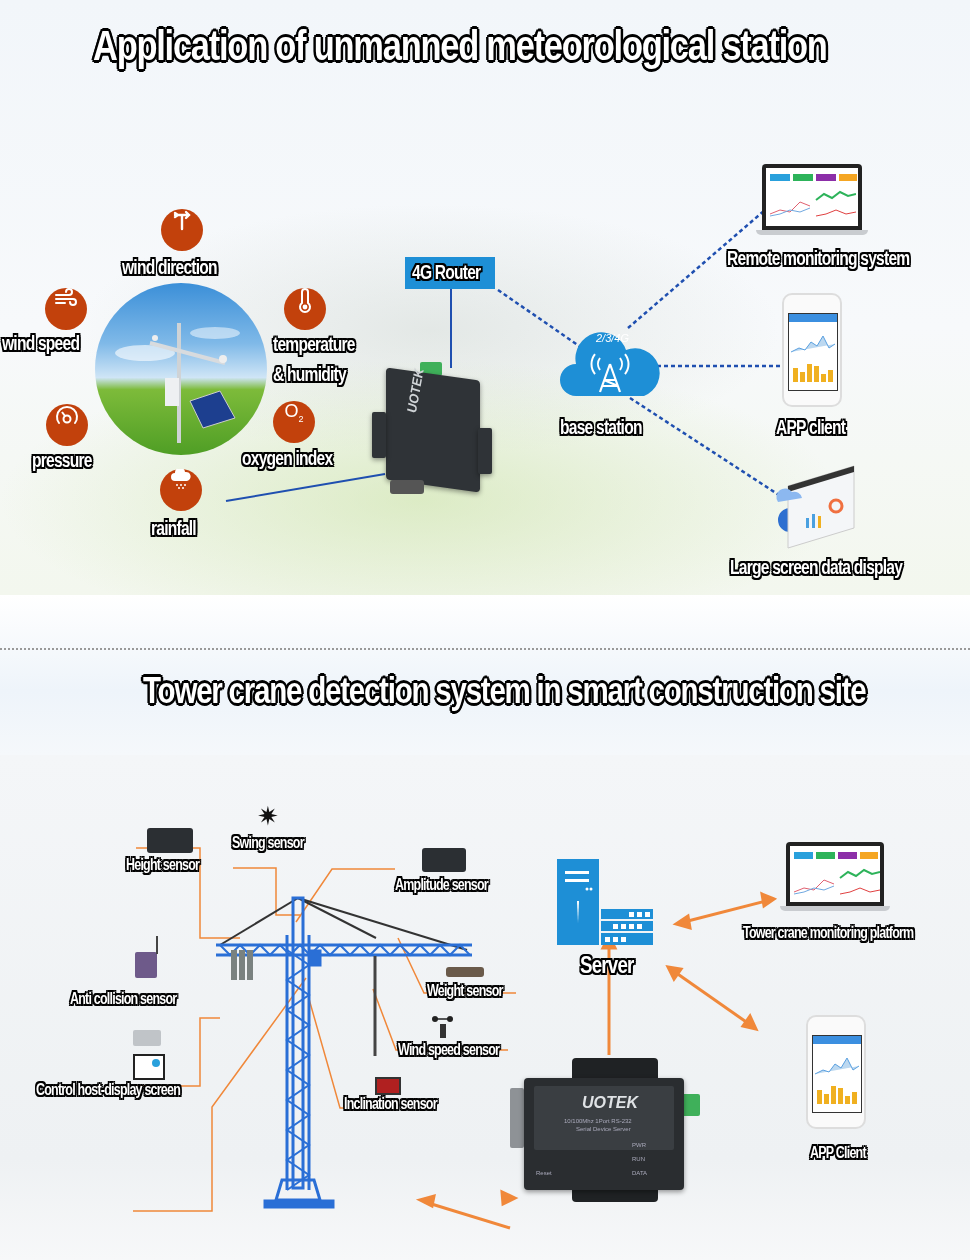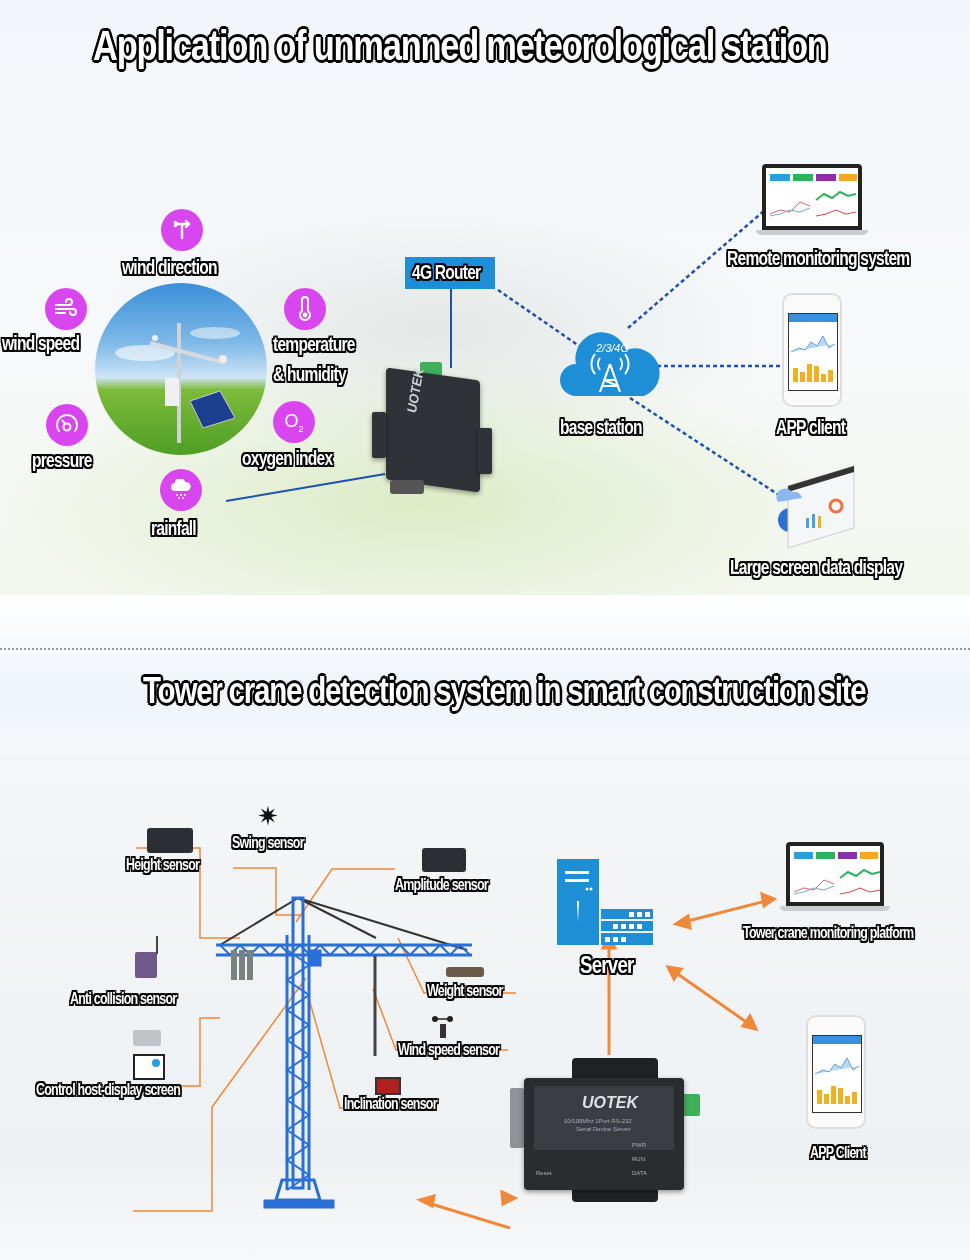--- a/index.html
+++ b/index.html
@@ -18,21 +18,21 @@
 
   .title { font-family:"Liberation Sans", sans-serif; font-weight:bold; color:#fff; white-space:nowrap;
     text-shadow: -2px -2px 0 #000, 2px -2px 0 #000, -2px 2px 0 #000, 2px 2px 0 #000, 0 3px 0 #000, 3px 0 0 #000, 0 -3px 0 #000, -3px 0 0 #000;
     letter-spacing:-1.5px; transform:scaleX(0.82); transform-origin:left center; }
   .t-main { font-size:42px; }
   .lbl { font-weight:bold; color:#fff; white-space:nowrap; font-size:20px; letter-spacing:-1px;
     text-shadow: -2px -2px 0 #000, 2px -2px 0 #000, -2px 2px 0 #000, 2px 2px 0 #000, 0 2px 0 #000, 2px 0 0 #000, 0 -2px 0 #000, -2px 0 0 #000;
     transform:scaleX(0.78); transform-origin:left center; }
   .lbl-s { font-size:16px; }
 
-  .bubble { width:42px; height:42px; border-radius:50%; background:#d946ef; display:flex; align-items:center; justify-content:center; }
+  .bubble { width:42px; height:42px; border-radius:50%; background:#c2410c; display:flex; align-items:flex-start; justify-content:center; }
   .station-circle { left:95px; top:283px; width:172px; height:172px; border-radius:50%; overflow:hidden;
     background: linear-gradient(180deg,#3b8fd8 0%,#7fb9e8 35%,#cfe5f6 55%,#7dbb3a 62%,#4f9e25 100%); }
 
   .router-box { left:405px; top:257px; width:90px; height:32px; background:#1e8fd6; }
   .device { background:#2f3337; border-radius:4px; box-shadow:0 2px 5px rgba(0,0,0,0.4); }
 
   .laptop-screen { background:#222; border-radius:4px 4px 0 0; padding:4px; }
   .laptop-base { background:#c9ccd0; height:5px; border-radius:0 0 6px 6px; }
   .phone { background:#fafafa; border:2px solid #ddd; border-radius:10px; }
 </style>
@@ -129,21 +129,21 @@
   <div class="abs device" style="left:106px;top:66px;width:14px;height:46px;border-radius:2px;"></div>
   <div class="abs" style="left:18px;top:118px;width:34px;height:14px;background:#555;border-radius:3px;"></div>
 </div>
 
 <div class="abs" style="left:558px;top:330px;width:104px;height:72px;">
   <svg width="104" height="72" viewBox="0 0 104 72">
     <path d="M18 66 a16 16 0 0 1 0 -32 a26 26 0 0 1 50 -14 a20 20 0 0 1 18 46 Z" fill="#1e8fd6"></path>
     <path d="M42 28 a10 10 0 0 0 0 12 M62 28 a10 10 0 0 1 0 12 M37 24 a16 16 0 0 0 0 20 M67 24 a16 16 0 0 1 0 20" stroke="#fff" stroke-width="2" fill="none"></path>
     <path d="M52 34 L42 62 M52 34 L62 62 M46 50 L58 50 M44 56 L60 56 M46 50 L60 56" stroke="#fff" stroke-width="2.2" fill="none"></path>
   </svg>
-  <div class="abs" style="left:38px;top:12px;color:#fff;font-size:11px;font-style:italic;">2/3/4G</div>
+  <div class="abs" style="left:38px;top:2px;color:#fff;font-size:11px;font-style:italic;">2/3/4G</div>
 </div>
 <div class="abs lbl" style="left:560px;top:416px;">base station</div>
 
 <div class="abs" style="left:762px;top:164px;width:100px;">
   <div class="laptop-screen">
     <div style="background:#fff;height:58px;position:relative;">
       <div class="abs" style="left:4px;top:6px;width:20px;height:7px;background:#29a0dc;"></div>
       <div class="abs" style="left:27px;top:6px;width:20px;height:7px;background:#2db35a;"></div>
       <div class="abs" style="left:50px;top:6px;width:20px;height:7px;background:#8c2ea8;"></div>
       <div class="abs" style="left:73px;top:6px;width:18px;height:7px;background:#f5a623;"></div>

